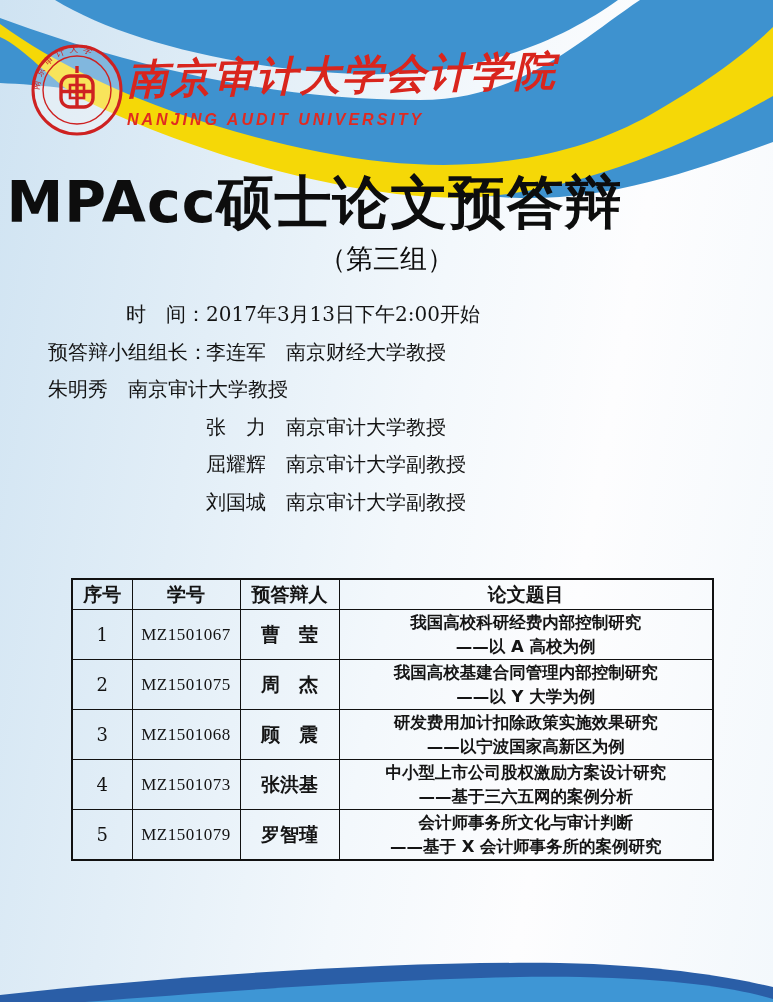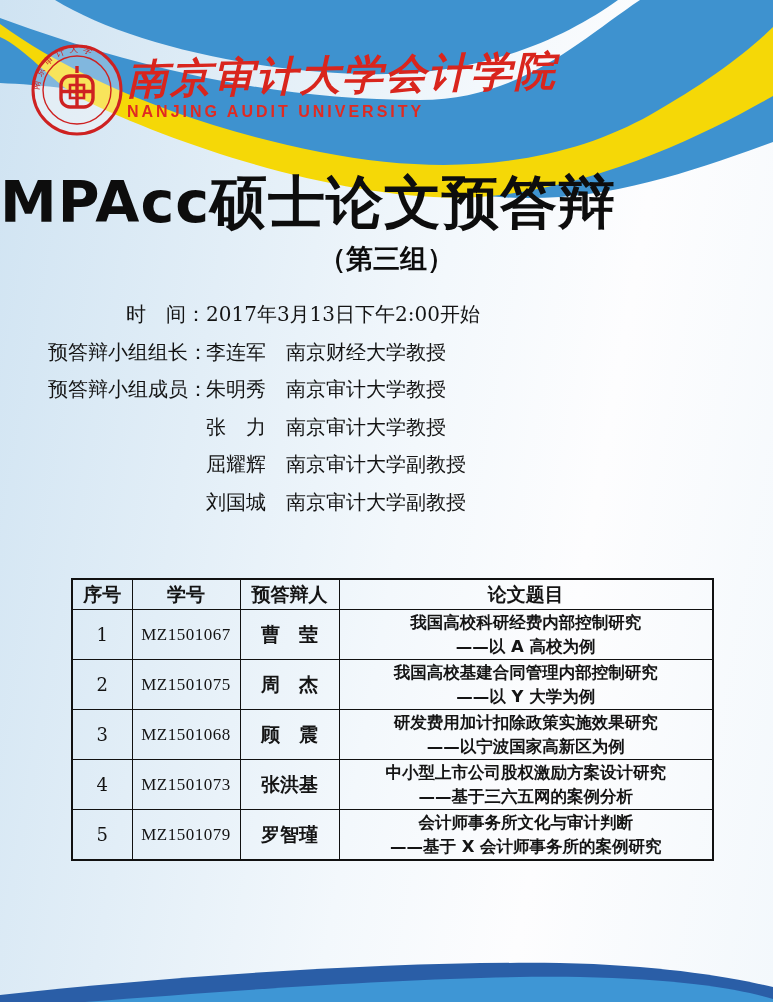--- a/index.html
+++ b/index.html
@@ -13,29 +13,29 @@
   #footer-art{bottom:0;width:773px;height:75px;z-index:1;}
   .content{position:absolute;left:0;top:0;width:773px;height:1002px;z-index:2;}
   .uni{position:absolute;left:127px;top:48px;}
   .uni-cn{
     font-family:"DejaVu Serif",serif;font-style:italic;font-weight:bold;
     font-size:41px;color:#d9251d;letter-spacing:2px;white-space:nowrap;
     transform:rotate(-1.2deg);
   }
   .uni-en{
     font-family:"Liberation Sans","DejaVu Sans",sans-serif;font-weight:bold;
-    font-size:16px;color:#e02a21;letter-spacing:3px;margin-top:0;white-space:nowrap;
+    font-size:16px;color:#e02a21;letter-spacing:3px;margin-top:8px;white-space:nowrap;font-style:italic;
   }
   .title{
-    position:absolute;top:165px;left:0;width:629px;text-align:left;margin:0;
+    position:absolute;top:165px;left:0;width:629px;text-align:center;margin:0;
     font-size:57px;font-weight:900;letter-spacing:1px;color:#0d0d0d;white-space:nowrap;
   }
   .subtitle{
     position:absolute;top:241px;left:0;width:773px;text-align:center;
-    font-size:27px;font-weight:bold;color:#0d0d0d;
+    font-size:27px;font-weight:normal;color:#0d0d0d;
   }
   .info{position:absolute;left:48px;top:296px;font-family:"DejaVu Serif",serif;font-size:20px;}
   .info-row{height:37.5px;display:flex;align-items:center;white-space:pre;}
   .ilabel{display:inline-block;width:158px;text-align:right;}
   .iname{display:inline-block;width:80px;}
   .ititle{display:inline-block;}
   table{
     position:absolute;left:71px;top:578px;width:641px;
     border-collapse:collapse;table-layout:fixed;
     border:2.5px solid #111;
@@ -93,21 +93,20 @@
     <div class="info-row">
       <span class="ilabel">时　间：</span>
       <span class="ivalue">2017年3月13日下午2:00开始</span>
     </div>
     <div class="info-row">
       <span class="ilabel">预答辩小组组长：</span>
       <span class="iname">李连军</span>
       <span class="ititle">南京财经大学教授</span>
     </div>
     <div class="info-row">
-      <span class="ilabel">预答辩小组成员：</span>
       <span class="iname">朱明秀</span>
       <span class="ititle">南京审计大学教授</span>
     </div>
     <div class="info-row">
       <span class="ilabel"></span>
       <span class="iname">张　力</span>
       <span class="ititle">南京审计大学教授</span>
     </div>
     <div class="info-row">
       <span class="ilabel"></span>

